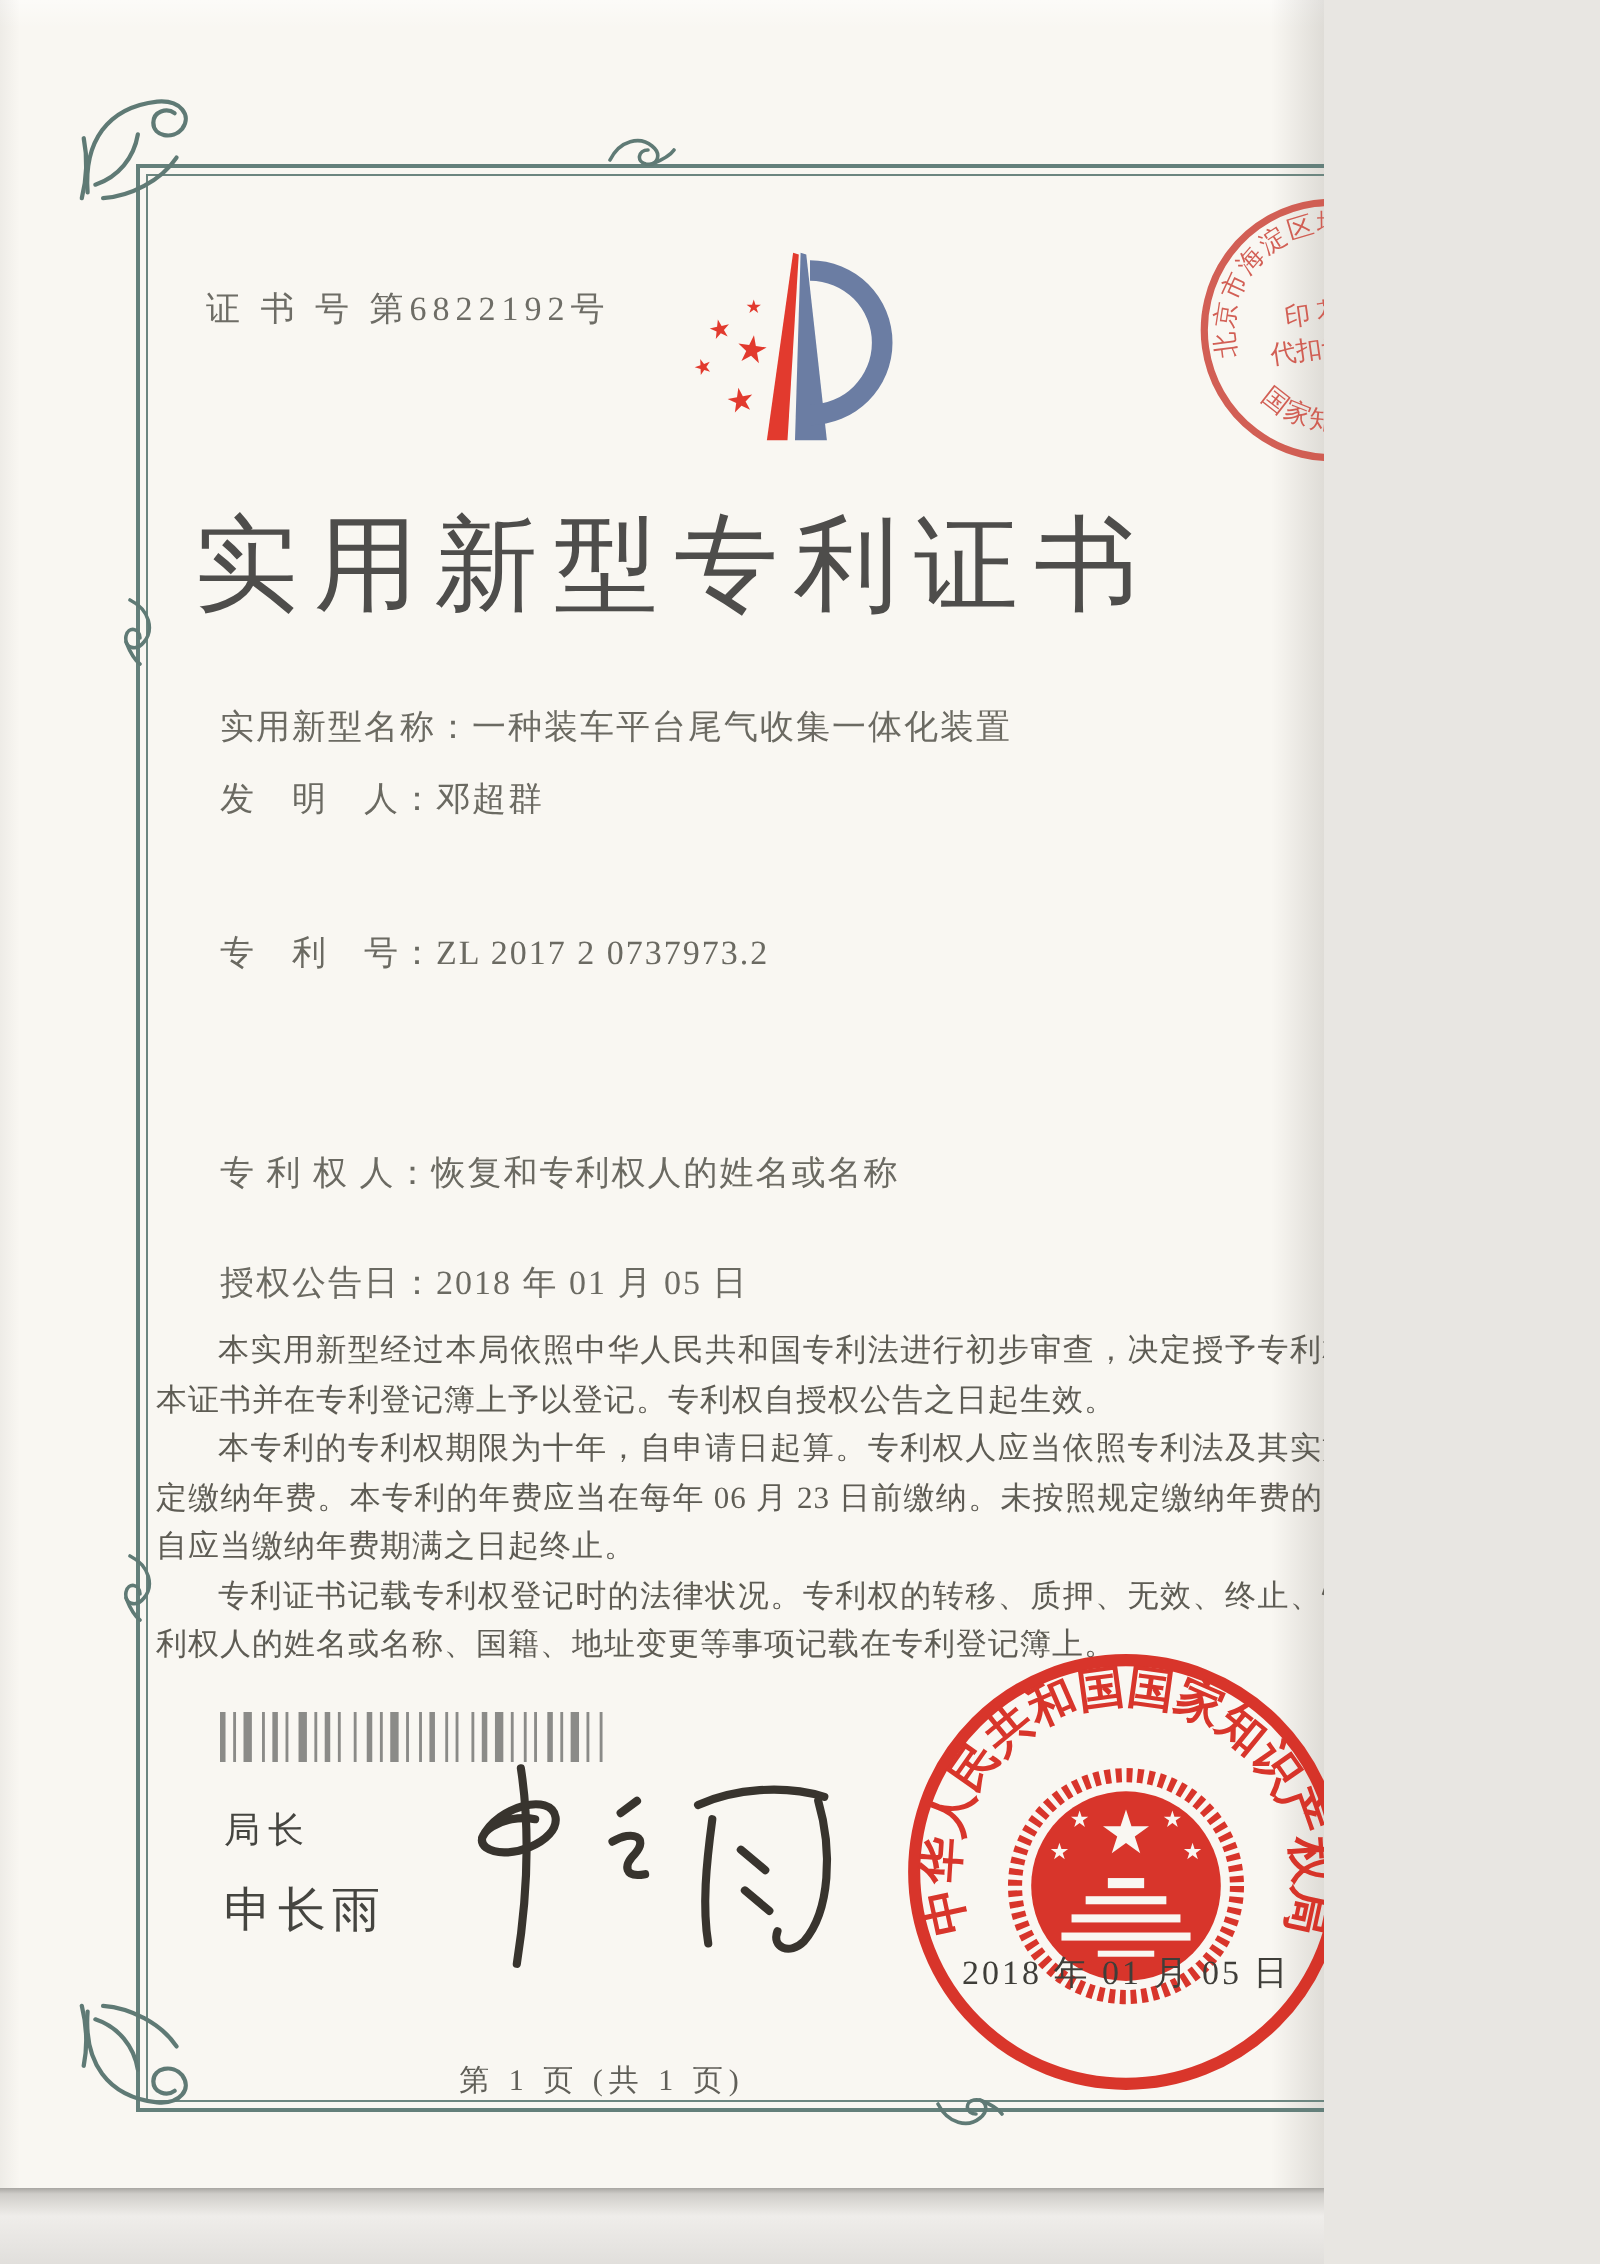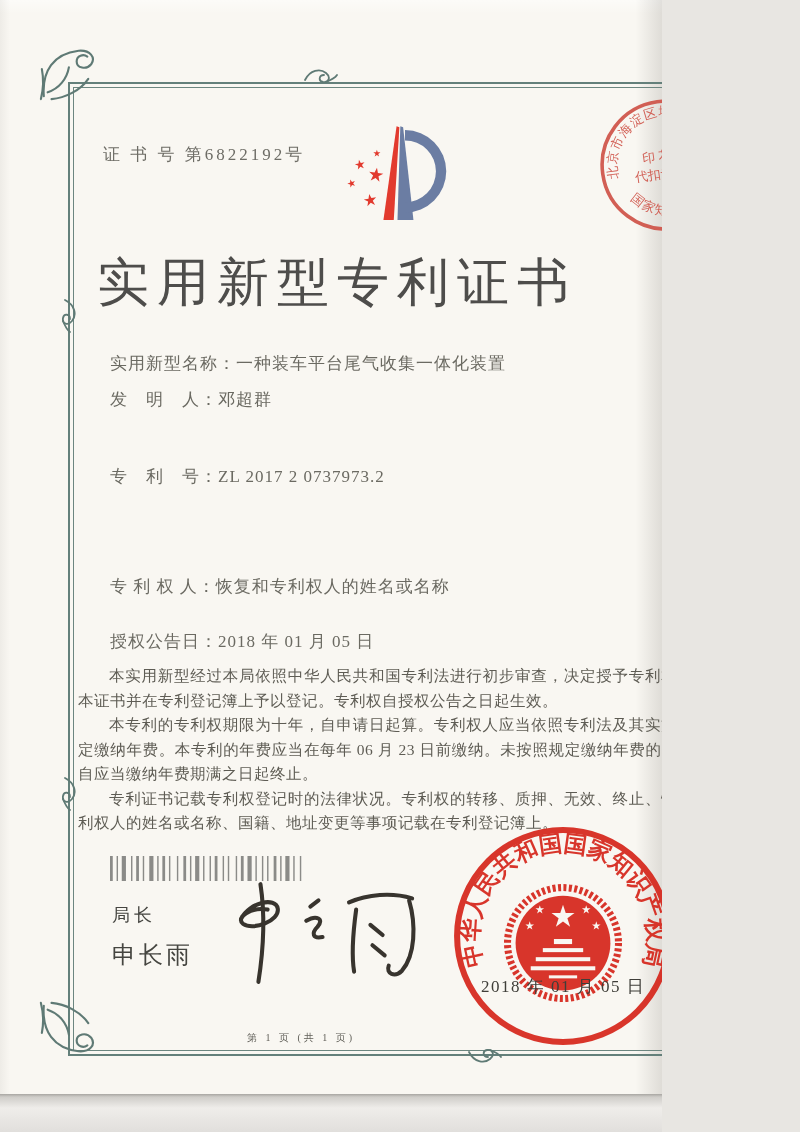--- a/index.html
+++ b/index.html
@@ -37,21 +37,21 @@
   .barcode{position:absolute;left:110px;top:856px;width:195px;height:25px;}
   .sig-title{position:absolute;left:112px;top:903px;font-family:"Liberation Sans","DejaVu Sans",sans-serif;
              font-size:18px;font-weight:500;color:#454540;letter-spacing:4px;}
   .sig-name{position:absolute;left:112px;top:939px;font-family:"Liberation Sans","DejaVu Sans",sans-serif;
             font-size:24px;font-weight:500;color:#454540;letter-spacing:3px;}
   .autograph{position:absolute;left:212px;top:876px;width:215px;height:112px;}
   .seal{position:absolute;left:447px;top:820px;width:232px;height:232px;}
   .seal-date{position:absolute;left:481px;top:975px;font-size:17px;color:#3f3e39;
              letter-spacing:1.5px;z-index:5;white-space:nowrap;}
   .tax-stamp{position:absolute;left:597px;top:96px;width:138px;height:138px;transform:rotate(-8deg);opacity:.92;}
-  .footer{position:absolute;left:0;right:60px;top:1031px;text-align:center;font-size:10px;
+  .footer{position:absolute;left:0;right:60px;top:1031px;text-align:center;font-size:15px;
           color:#605f58;letter-spacing:3px;}
   .scan-bottom{position:absolute;left:0;top:1094px;width:800px;height:38px;
           background:linear-gradient(180deg,#a8a6a2 0,#cfcdc9 3px,#efedea 14px,#e1dfdc 100%);}
   .defs-hidden{position:absolute;width:0;height:0;overflow:hidden;}
 </style>
 </head>
 <body>
 
 <div class="page">
 

